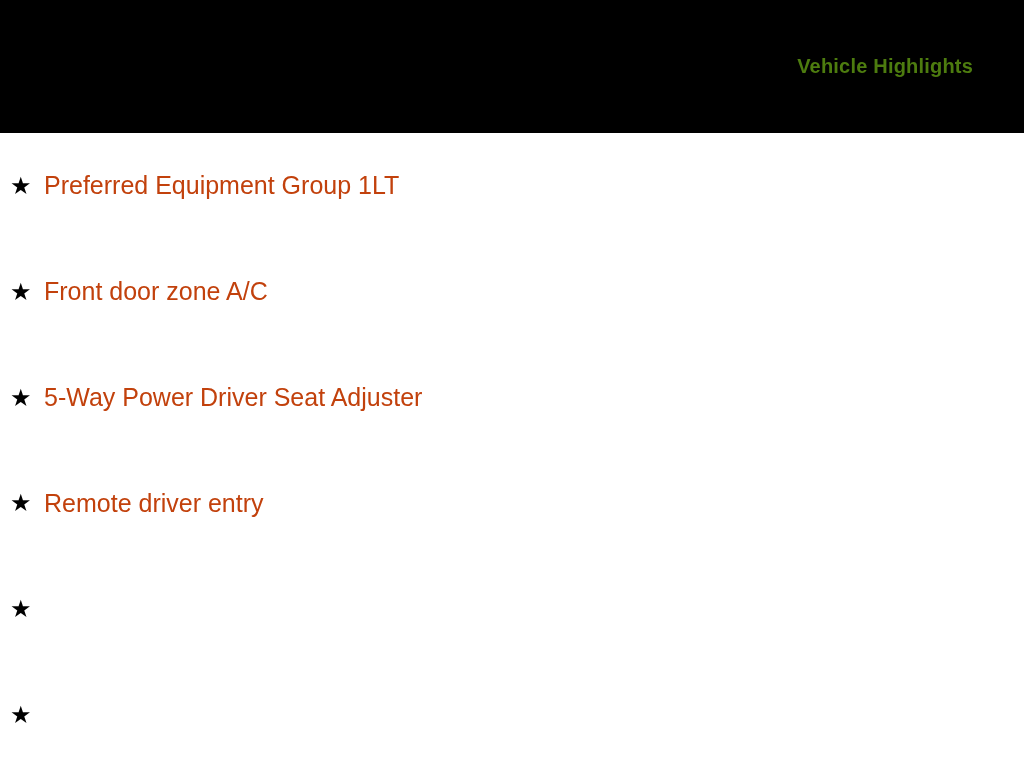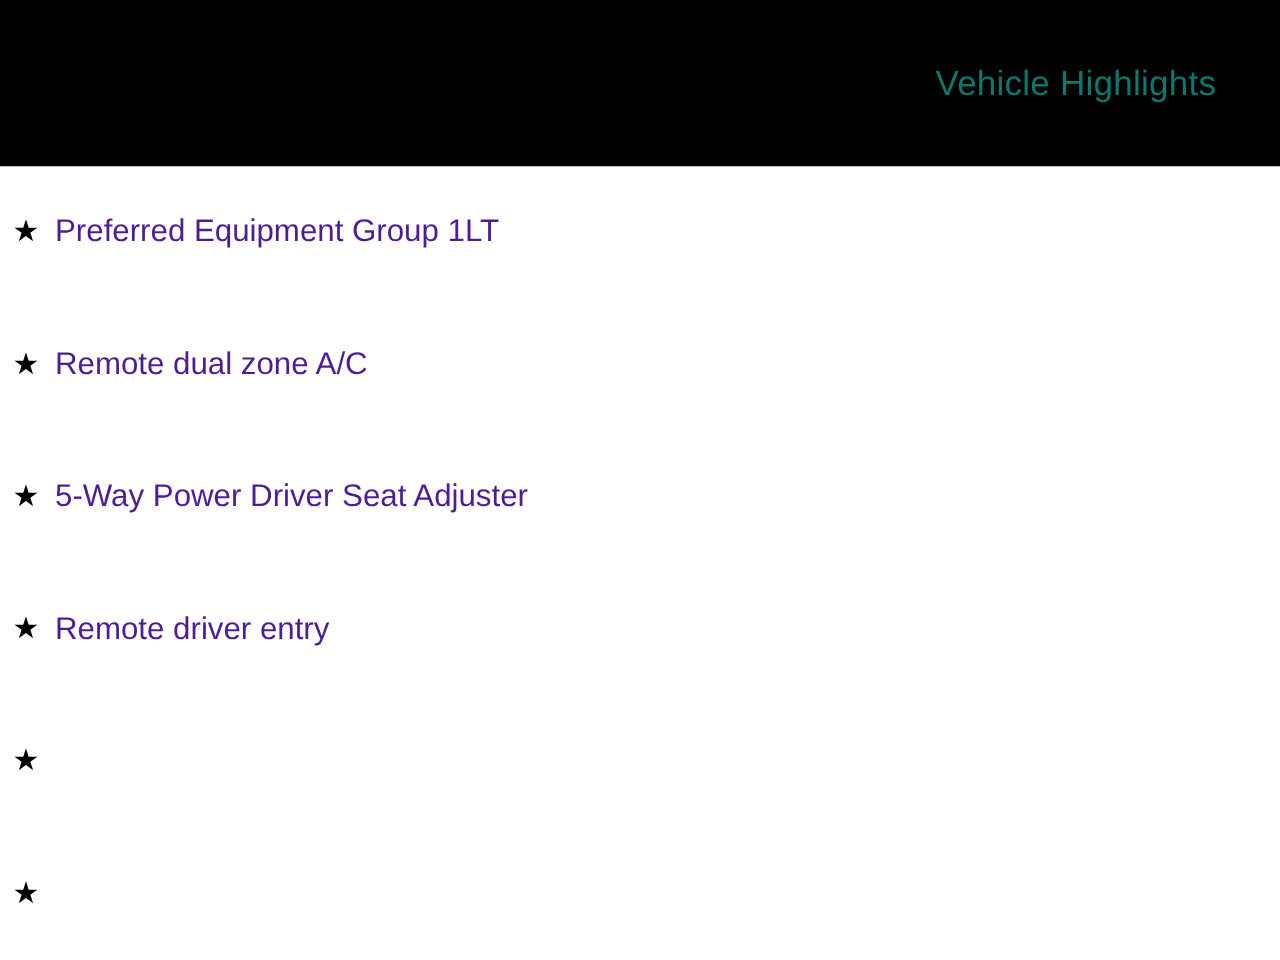--- a/index.html
+++ b/index.html
@@ -13,23 +13,23 @@
   .header {
     width: 1024px;
     height: 133px;
     background: #000000;
     display: flex;
     align-items: center;
     justify-content: flex-end;
     padding-right: 51px;
   }
   .header-title {
-    color: #0f766e;
-    font-size: 28px;
-    font-weight: 400;
+    color: #4d7c0f;
+    font-size: 20px;
+    font-weight: 700;
     letter-spacing: 0.2px;
   }
   .highlight-list {
     list-style: none;
     width: 1024px;
     height: 635px;
     display: flex;
     flex-direction: column;
   }
   .highlight-item {
@@ -42,38 +42,38 @@
   .star {
     font-size: 24px;
     line-height: 1;
     width: 34px;
     flex: 0 0 34px;
     color: #000000;
   }
   .item-label {
     font-size: 25px;
     font-weight: 400;
-    color: #4c1d95;
+    color: #c2410c;
   }
 </style>
 </head>
 <body>
 
 <div class="header">
   <div class="header-title">Vehicle Highlights</div>
 </div>
 
 <ul class="highlight-list">
   <li class="highlight-item">
     <span class="star">★</span>
     <span class="item-label">Preferred Equipment Group 1LT</span>
   </li>
   <li class="highlight-item">
     <span class="star">★</span>
-    <span class="item-label">Remote dual zone A/C</span>
+    <span class="item-label">Front door zone A/C</span>
   </li>
   <li class="highlight-item">
     <span class="star">★</span>
     <span class="item-label">5-Way Power Driver Seat Adjuster</span>
   </li>
   <li class="highlight-item">
     <span class="star">★</span>
     <span class="item-label">Remote driver entry</span>
   </li>
   <li class="highlight-item">

